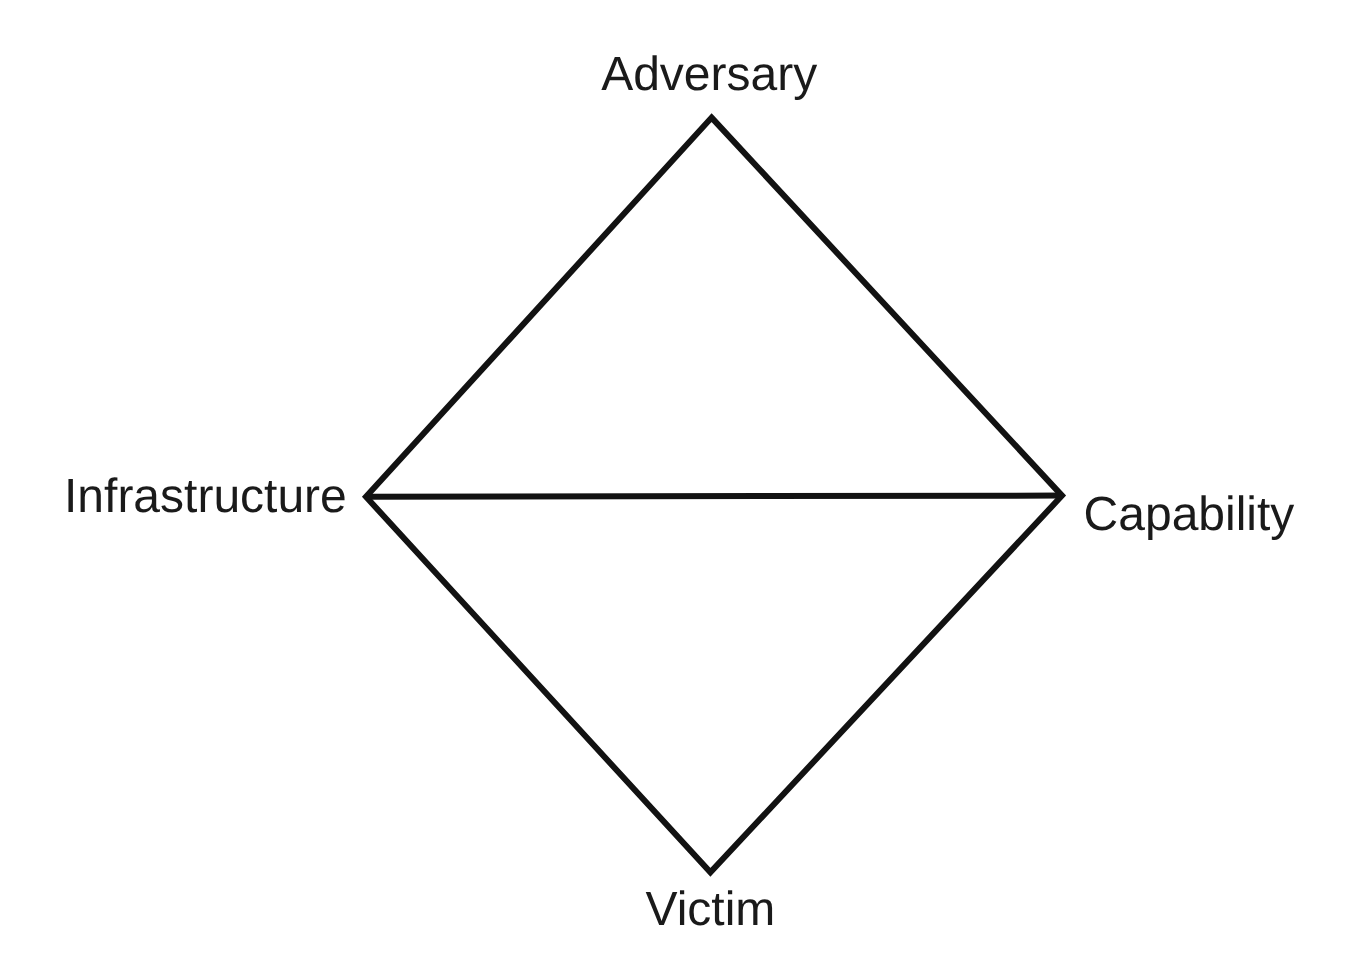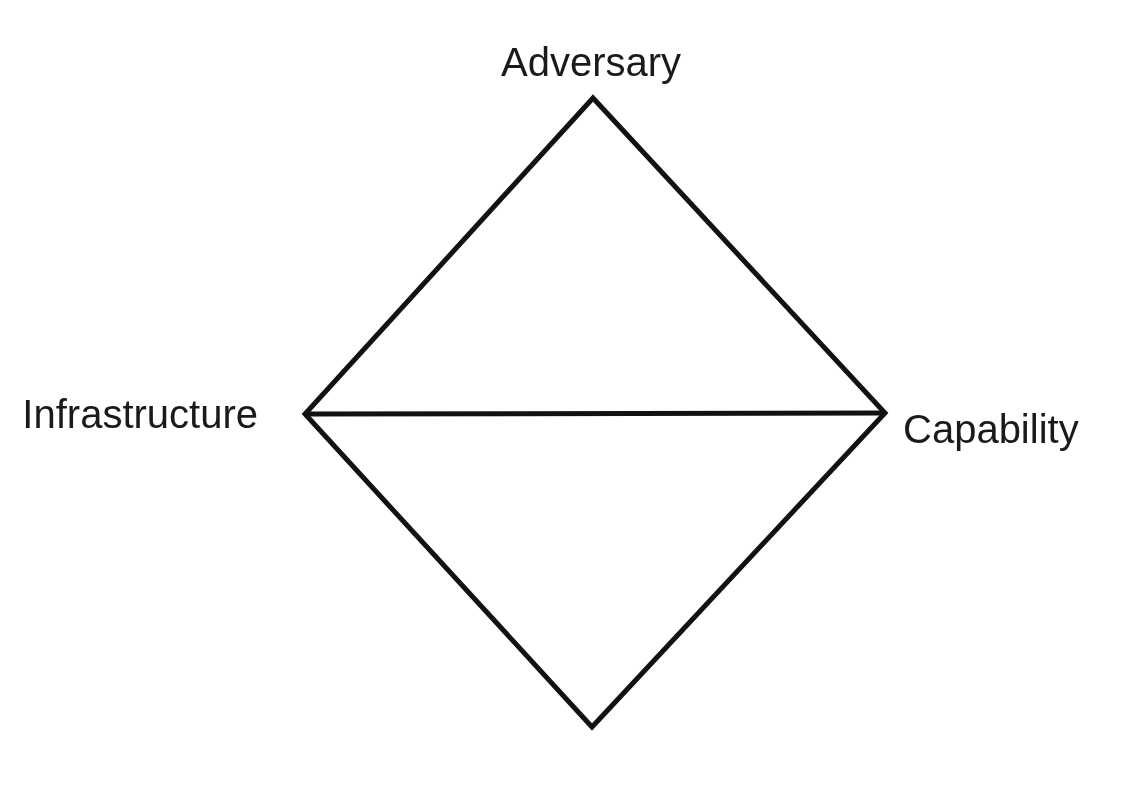--- a/index.html
+++ b/index.html
@@ -31,21 +31,21 @@
     white-space: nowrap;
     line-height: 1.1;
     letter-spacing: 0px;
   }
   .label-top {
     left: 591px;
     top: 40px;
     transform: translateX(-50%);
   }
   .label-left {
-    right: 876px;
+    right: 845px;
     top: 414px;
     transform: translateY(-50%);
   }
   .label-right {
     left: 903px;
     top: 429px;
     transform: translateY(-50%);
   }
   .label-bottom {
     left: 592px;
@@ -64,14 +64,15 @@
 
     <line x1="305" y1="414" x2="885" y2="413" stroke-width="5" stroke="#121212"></line>
   </svg>
 
   <div class="node-label label-top">Adversary</div>
 
   <div class="node-label label-left">Infrastructure</div>
 
   <div class="node-label label-right">Capability</div>
 
+  <div class="node-label label-bottom">Victim</div>
 
 </div>
 
 </body></html>

